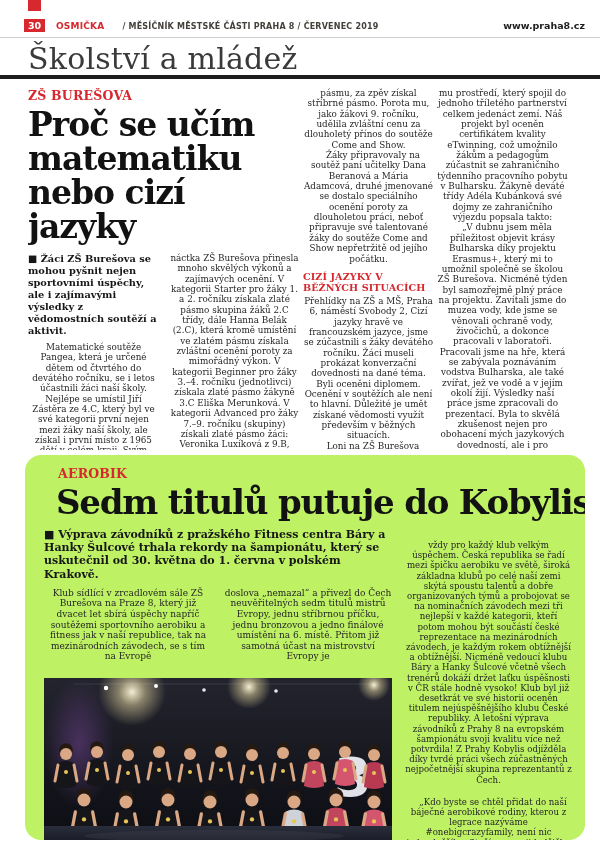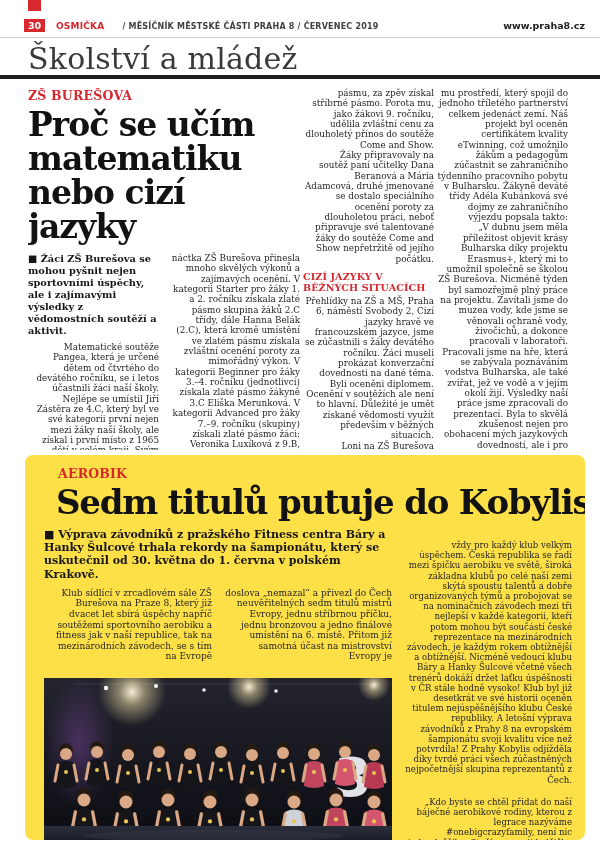--- a/index.html
+++ b/index.html
@@ -24,28 +24,28 @@
     font-family:"DejaVu Serif",serif;font-weight:400;letter-spacing:.2px;}
   .rule-thick{position:absolute;left:0;right:0;top:75px;height:4px;background:#1d1d1d;}
 
   
   .a1{position:absolute;left:28px;top:88px;width:560px;display:flex;gap:3px;height:362px;overflow:hidden;}
   .a1-left{width:272px;flex:none;}
   .kicker{color:#d6282e;font-weight:bold;font-size:12.5px;letter-spacing:.2px;margin:0 0 5px 0;}
   .h1{font-weight:bold;font-size:33px;line-height:34px;letter-spacing:-1px;color:#121212;margin:0 0 9px 0;}
   .a1-cols{display:flex;gap:10px;}
   .colnarrow{width:131px;flex:none;}
-  .bodyp{font-size:8.8px;line-height:10.35px;margin:0;color:#262626;text-align:right;}
+  .bodyp{font-size:8.8px;line-height:10.35px;margin:0;color:#262626;text-align:center;}
   .indent{text-indent:9px;}
   .lead1{font-weight:bold;font-size:9.8px;line-height:12px;margin:0 0 5px 0;color:#161616;}
   .subhead{color:#d6282e;font-weight:bold;font-size:9.6px;line-height:11.5px;margin:7px 0 2px 0;letter-spacing:.1px;}
 
   
-  .box{position:absolute;left:25px;top:455px;width:560px;height:385px;background:#fde047;
-    border-radius:8px;box-sizing:border-box;padding:11px 13px 12px 13px;overflow:hidden;}
+  .box{position:absolute;left:25px;top:455px;width:560px;height:385px;background:#bef264;
+    border-radius:16px;box-sizing:border-box;padding:11px 13px 12px 13px;overflow:hidden;}
   .kicker2{margin-left:20px;margin-bottom:2px;}
   .h2{font-weight:bold;font-size:34px;line-height:38px;letter-spacing:-1.2px;color:#121212;
     margin:0 0 7px 18px;white-space:nowrap;}
   .a2-row{display:flex;gap:13px;}
   .a2-left{flex:none;width:348px;margin-left:6px;}
   .lead2{font-weight:bold;font-size:11px;line-height:13.2px;color:#161616;margin:0 0 7px 0;}
   .a2-cols{display:flex;gap:12px;margin-bottom:16px;}
   .a2-cols .c{flex:1;}
   .a2-cols .bodyp{font-size:9px;line-height:10.6px;}
   .photo{width:348px;height:172px;display:block;background:#0d0e13;}

